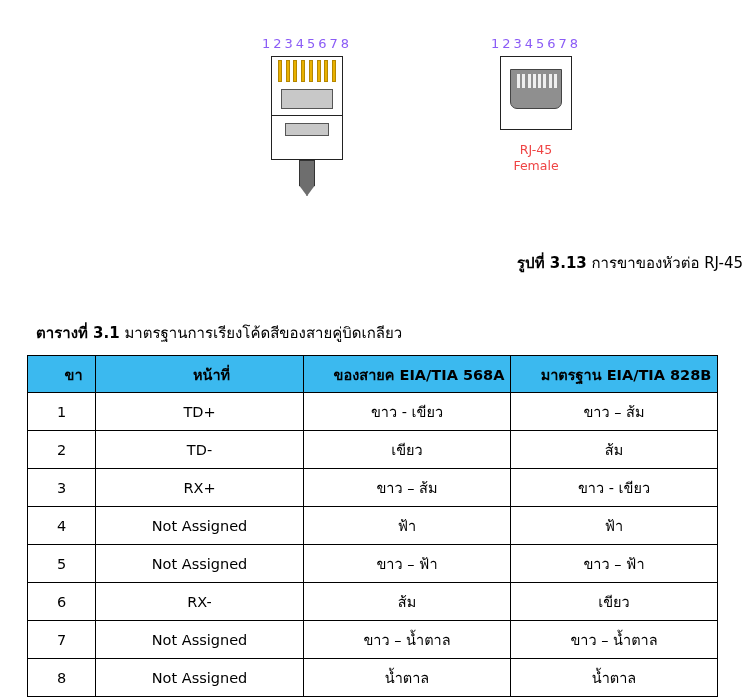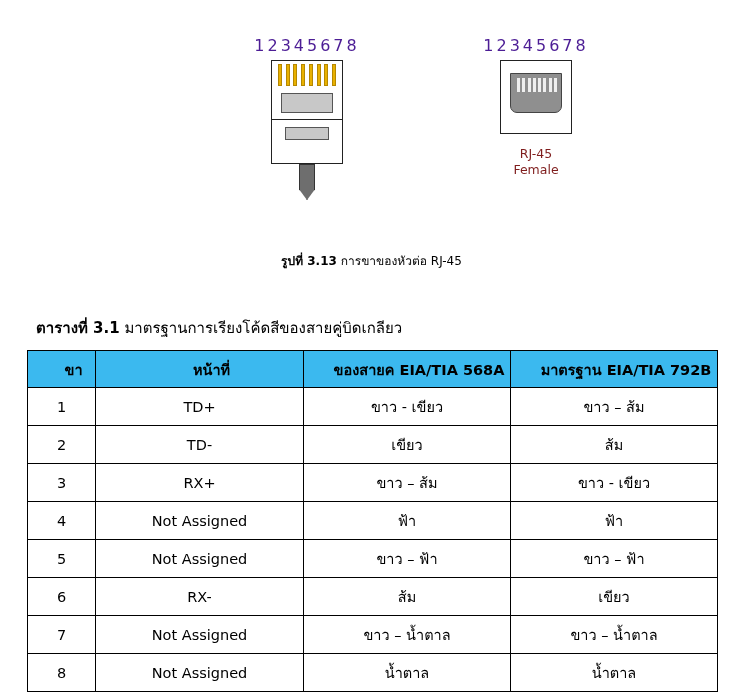--- a/index.html
+++ b/index.html
@@ -16,23 +16,23 @@
     overflow: hidden;
   }
 
   
   .figure-area {
     position: relative;
     height: 215px;
   }
 
   .pin-numbers {
-    font-size: 16px;
+    font-size: 13px;
     letter-spacing: 3px;
-    color: #4c1d95;
+    color: #8b5cf6;
     font-family: "DejaVu Sans", "Liberation Sans", sans-serif;
   }
 
   
   .male-wrap {
     position: absolute;
     left: 252px;
     top: 36px;
     width: 110px;
   }
@@ -157,27 +157,27 @@
     display: block;
     width: 3px;
     height: 14px;
     background: #efefef;
   }
   .female-label {
     text-align: center;
     font-size: 12.5px;
     line-height: 16px;
     margin-top: 12px;
-    color: #7f1d1d;
+    color: #ef4444;
   }
 
   
   .fig-caption {
-    text-align: center;
-    font-size: 12px;
+    text-align: right;
+    font-size: 15px;
     margin-top: 36px;
     font-family: "DejaVu Sans", "Liberation Sans", sans-serif;
   }
   .fig-caption b {
     font-weight: bold;
   }
 
   .table-caption {
     font-size: 15px;
     margin: 46px 8px 10px 36px;
@@ -279,21 +279,21 @@
     <col class="c0">
       <col class="c1">
       <col class="c2">
       <col class="c3">
   </colgroup>
   <thead>
     <tr>
       <th>ขา</th>
       <th>หน้าที่</th>
       <th>ของสายค EIA/TIA 568A</th>
-      <th>มาตรฐาน EIA/TIA 792B</th>
+      <th>มาตรฐาน EIA/TIA 828B</th>
     </tr>
   </thead>
   <tbody>
     <tr>
       <td>1</td>
       <td>TD+</td>
       <td>ขาว - เขียว</td>
       <td>ขาว – ส้ม</td>
     </tr>
     <tr>

